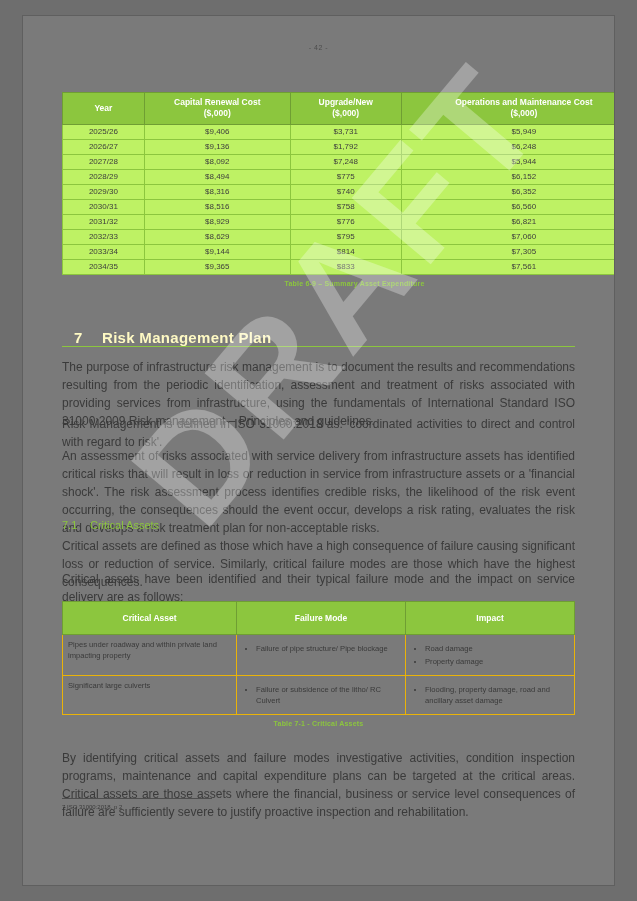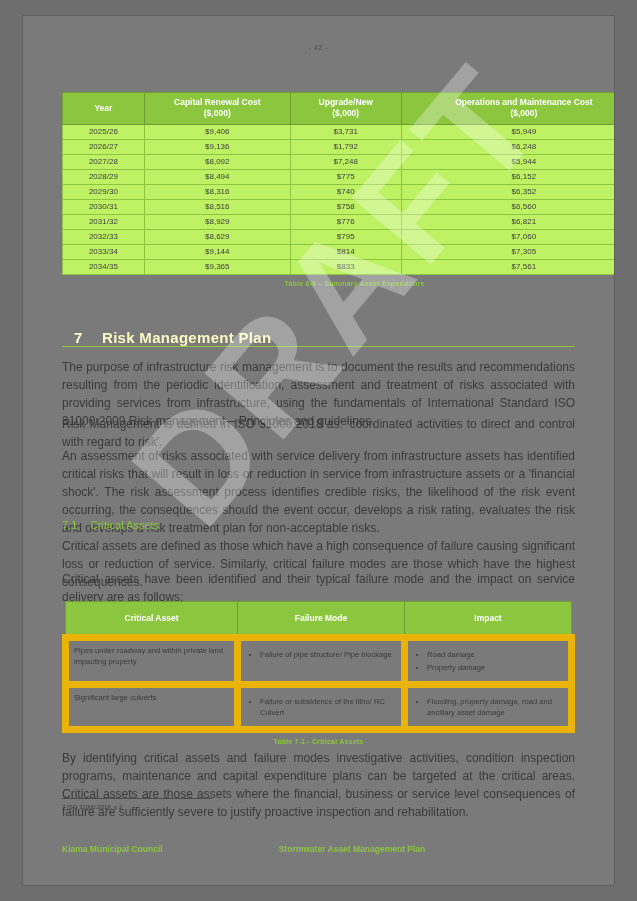--- a/index.html
+++ b/index.html
@@ -152,21 +152,21 @@
     color: #ffffff;
     font-size: 8.5px;
     font-weight: bold;
     text-align: center;
     border: 1px solid #6f9e33;
     padding: 11px 2px;
   }
   .ca-table td {
     font-size: 7.6px;
     color: #3a3a3a;
-    border: 7px solid #eab308;
+    border: 1px solid #eab308;
     padding: 4px 5px;
     vertical-align: top;
     background: #7a7a7a;
     line-height: 1.45;
   }
   .ca-table ul {
     margin: 4px;
     padding-left: 10px;
     list-style: disc;
   }
@@ -378,22 +378,18 @@
       </tbody>
     </table>
     <div class="tbl-caption">Table 7-1 - Critical Assets</div>
   </div>
 
   <p class="body" style="top:733px;">By identifying critical assets and failure modes investigative activities, condition inspection programs, maintenance and capital expenditure plans can be targeted at the critical areas.  Critical assets are those assets where the financial, business or service level consequences of failure are sufficiently severe to justify proactive inspection and rehabilitation.</p>
 
   <div class="footnote-rule"></div>
   <div class="footnote">7 ISO 31000:2018, p 2</div>
 
-  <div class="footer">
-    <div class="footer-left">Kiama Municipal Council</div>
-    <div class="footer-center">Stormwater Asset Management Plan</div>
-  </div>
 
   <div class="watermark">
     <span>DRAFT</span>
   </div>
 
 </div>
 
 </body></html>

